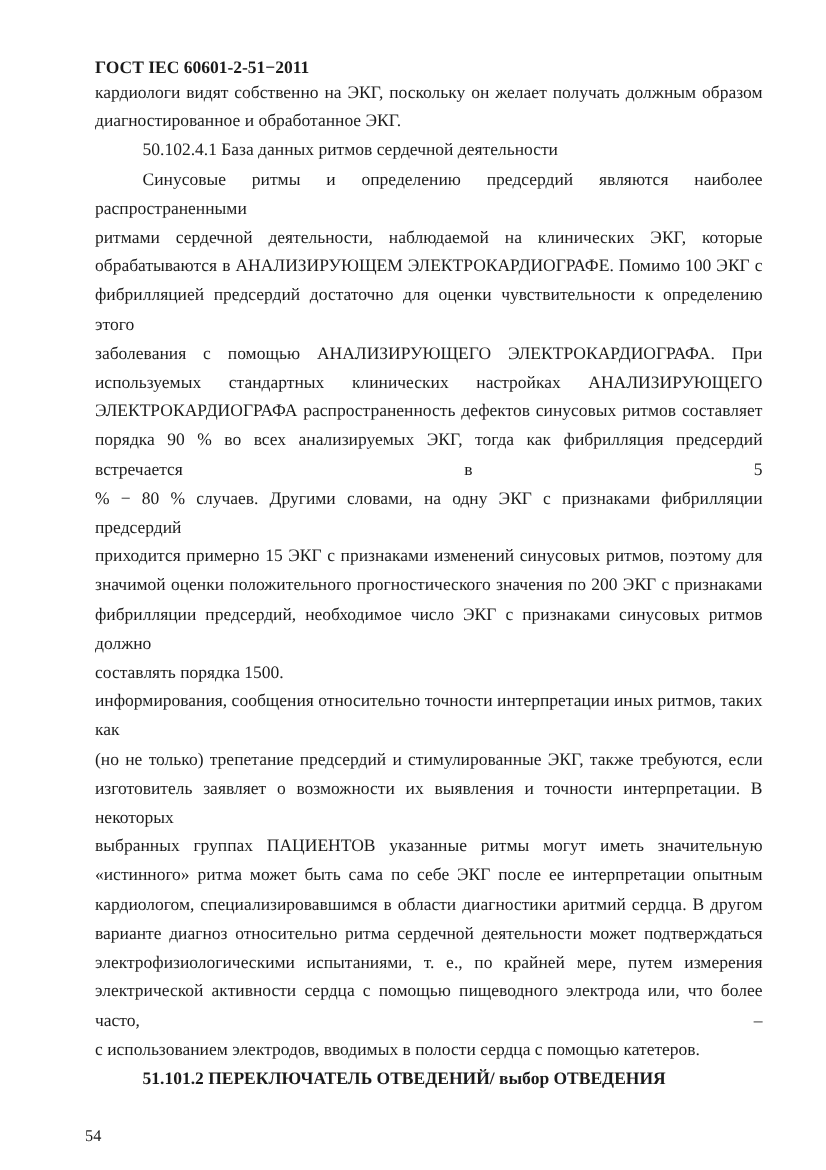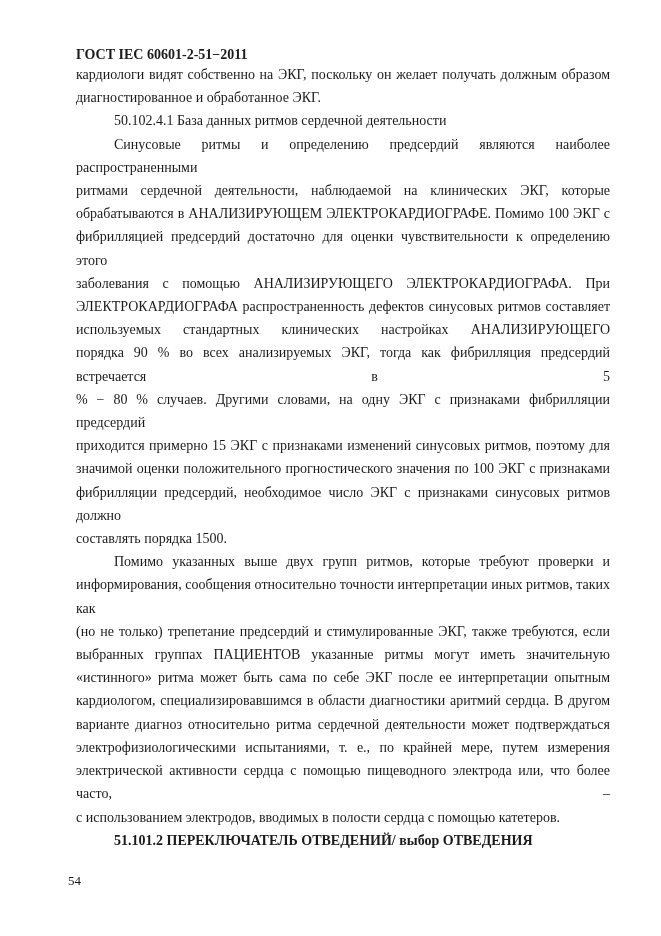--- a/index.html
+++ b/index.html
@@ -50,51 +50,51 @@
   }
   .indent {
     text-indent: 38px;
   }
   .bold {
     font-weight: bold;
   }
   .page-number {
     position: absolute;
     left: 68px;
-    top: 872px;
+    top: 900px;
     font-size: 13px;
     line-height: 18px;
   }
 </style>
 </head>
 <body>
 
 <div class="page">
   <div class="doc-header">ГОСТ IEC 60601-2-51−2011</div>
 
   <div class="doc-body">
       <div class="ln">кардиологи видят собственно на ЭКГ, поскольку он желает получать должным образом</div>
       <div class="ln ln-last">диагностированное и обработанное ЭКГ.</div>
       <div class="ln ln-last indent">50.102.4.1 База данных ритмов сердечной деятельности</div>
       <div class="ln indent">Синусовые ритмы и определению предсердий являются наиболее распространенными</div>
       <div class="ln">ритмами сердечной деятельности, наблюдаемой на клинических ЭКГ, которые</div>
       <div class="ln">обрабатываются в АНАЛИЗИРУЮЩЕМ ЭЛЕКТРОКАРДИОГРАФЕ. Помимо 100 ЭКГ с</div>
       <div class="ln">фибрилляцией предсердий достаточно для оценки чувствительности к определению этого</div>
       <div class="ln">заболевания с помощью АНАЛИЗИРУЮЩЕГО ЭЛЕКТРОКАРДИОГРАФА. При</div>
+      <div class="ln">используемых стандартных клинических настройках АНАЛИЗИРУЮЩЕГО</div>
       <div class="ln">ЭЛЕКТРОКАРДИОГРАФА распространенность дефектов синусовых ритмов составляет</div>
-      <div class="ln">используемых стандартных клинических настройках АНАЛИЗИРУЮЩЕГО</div>
       <div class="ln">порядка 90 % во всех анализируемых ЭКГ, тогда как фибрилляция предсердий встречается в 5</div>
       <div class="ln">% − 80 % случаев. Другими словами, на одну ЭКГ с признаками фибрилляции предсердий</div>
       <div class="ln">приходится примерно 15 ЭКГ с признаками изменений синусовых ритмов, поэтому для</div>
-      <div class="ln">значимой оценки положительного прогностического значения по 100 ЭКГ с признаками</div>
+      <div class="ln">значимой оценки положительного прогностического значения по 200 ЭКГ с признаками</div>
       <div class="ln">фибрилляции предсердий, необходимое число ЭКГ с признаками синусовых ритмов должно</div>
       <div class="ln ln-last">составлять порядка 1500.</div>
-      <div class="ln indent">Помимо указанных выше двух групп ритмов, которые требуют проверки и</div>
       <div class="ln">информирования, сообщения относительно точности интерпретации иных ритмов, таких как</div>
       <div class="ln">(но не только) трепетание предсердий и стимулированные ЭКГ, также требуются, если</div>
+      <div class="ln">изготовитель заявляет о возможности их выявления и точности интерпретации. В некоторых</div>
       <div class="ln">выбранных группах ПАЦИЕНТОВ указанные ритмы могут иметь значительную</div>
       <div class="ln">«истинного» ритма может быть сама по себе ЭКГ после ее интерпретации опытным</div>
       <div class="ln">кардиологом, специализировавшимся в области диагностики аритмий сердца. В другом</div>
       <div class="ln">варианте диагноз относительно ритма сердечной деятельности может подтверждаться</div>
       <div class="ln">электрофизиологическими испытаниями, т. е., по крайней мере, путем измерения</div>
       <div class="ln">электрической активности сердца с помощью пищеводного электрода или, что более часто, –</div>
       <div class="ln ln-last">с использованием электродов, вводимых в полости сердца с помощью катетеров.</div>
       <div class="ln ln-last indent bold">51.101.2 ПЕРЕКЛЮЧАТЕЛЬ ОТВЕДЕНИЙ/ выбор ОТВЕДЕНИЯ</div>
     </div>
 

